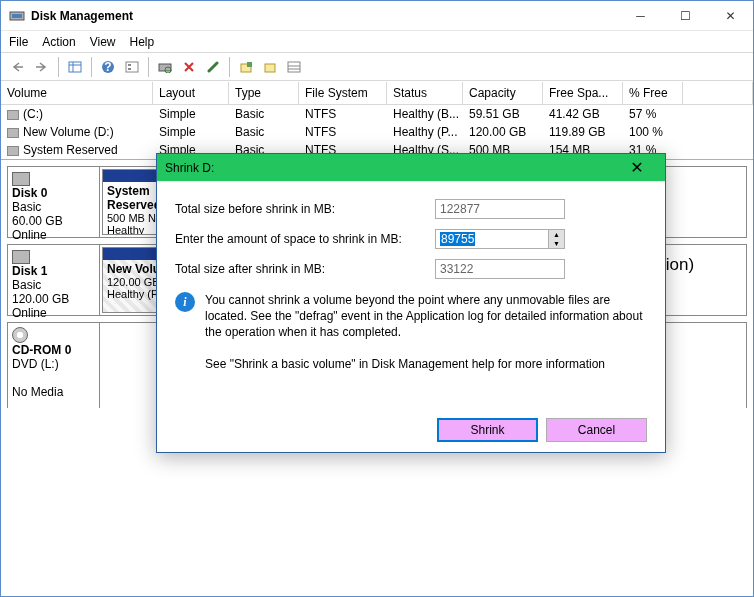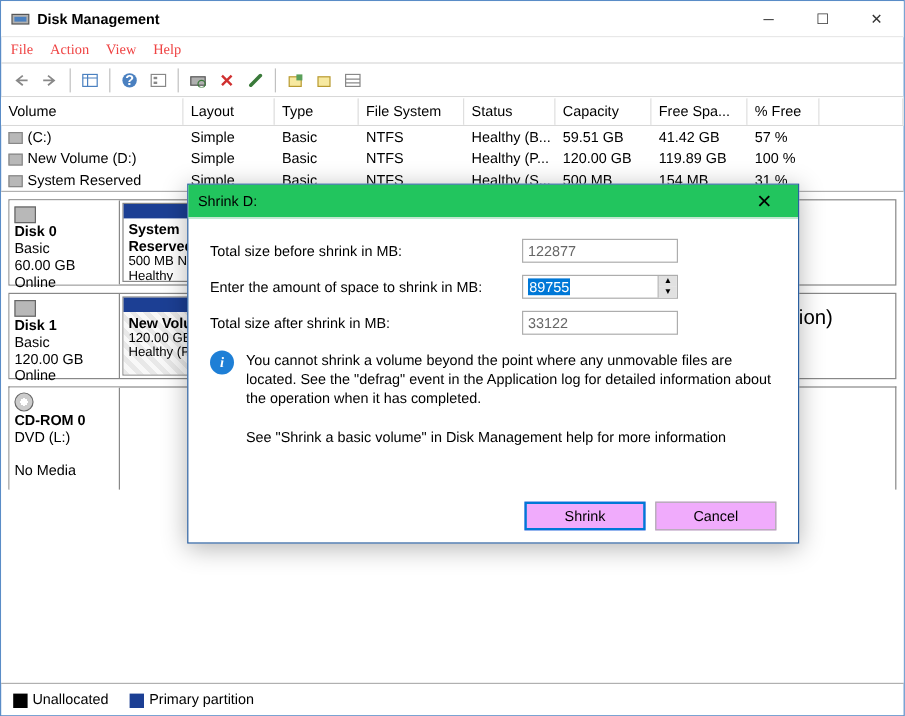--- a/index.html
+++ b/index.html
@@ -4,21 +4,21 @@
 <style>
 * { box-sizing: border-box; font-family: "Segoe UI", Tahoma, sans-serif; font-size: 12px; }
 body { margin: 0; background: #fff; }
 .window { width: 754px; height: 597px; border: 1px solid #5a8cc7; position: relative; background: #fff; display: flex; flex-direction: column; }
 .titlebar { height: 30px; display: flex; align-items: center; padding: 0 0 0 8px; background: #fff; border-bottom: 1px solid #e8e8e8; }
 .titlebar .app-icon { width:16px; height:16px; margin-right:6px; }
 .titlebar .title { flex: 1; color: #000; font-weight: bold; }
 .win-controls { display:flex; height:100%; }
 .win-controls div { width:45px; display:flex; align-items:center; justify-content:center; color:#333; }
 .menubar { height: 22px; display:flex; align-items:center; gap:14px; padding:0 8px; border-bottom:1px solid #d8d8d8; }
-.menubar span { color:#ef4444;font-family:Liberation Serif, serif; }
+.menubar span { color:#000000; }
 .toolbar { height: 28px; display:flex; align-items:center; gap:2px; padding:0 6px; border-bottom:1px solid #d8d8d8; }
 .toolbar .tb { width:22px; height:22px; display:flex; align-items:center; justify-content:center; border:1px solid transparent; }
 .toolbar .sep { width:1px; height:20px; background:#c0c0c0; margin:0 3px; }
 .grid { border-top:1px solid #fff; }
 .grid-header { display:flex; background:#fff; border-bottom:1px solid #d8d8d8; }
 .grid-header .col { border-right:1px solid #d8d8d8; padding:4px 6px; background:#fff; }
 .grid-row { display:flex; }
 .grid-row .cell { padding:2px 6px; white-space:nowrap; overflow:hidden; }
 .vol-icon { width:12px; height:10px; display:inline-block; background:#b8b8b8; border:1px solid #888; margin-right:4px; vertical-align:middle; }
 .disk-area { border-top:1px solid #b0b0b0; flex:1; overflow:hidden; background:#fff; }
@@ -221,24 +221,20 @@
             </div>
           </div>
         </div>
         <div class="disk-row" style="height: 86px; border-bottom: none;">
           <div class="disk-info"><span class="cd-icon"></span><b>CD-ROM 0</b>DVD (L:)<br><br>No Media</div>
           <div class="disk-map"></div>
         </div>
       </div>
   </div>
 
-  <div class="legend">
-    <span><span class="sw" style="background:#000"></span><span>Unallocated</span></span>
-    <span><span class="sw" style="background:#1c3f94"></span><span>Primary partition</span></span>
-  </div>
 
   <div style="position:absolute; left:660px; top:254px; font-size:17px">tion)</div>
 
   <div class="dialog">
     <div class="dtitle">
       <span class="t">Shrink D:</span>
       <span class="close">✕</span>
     </div>
     <div class="dbody">
       <div class="drow">

